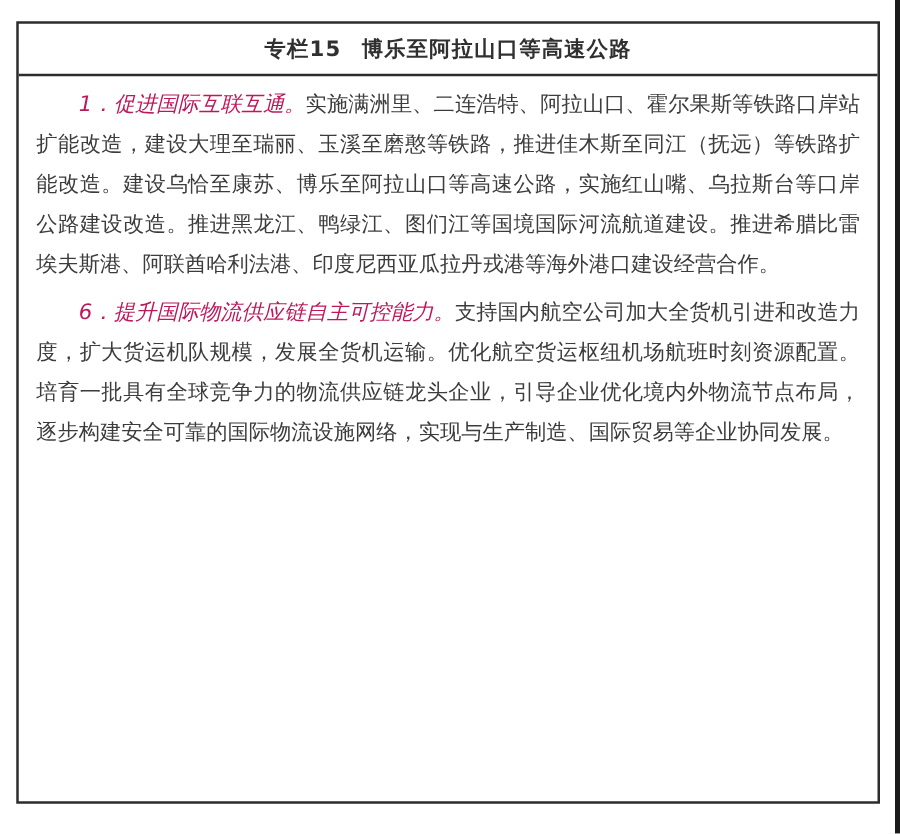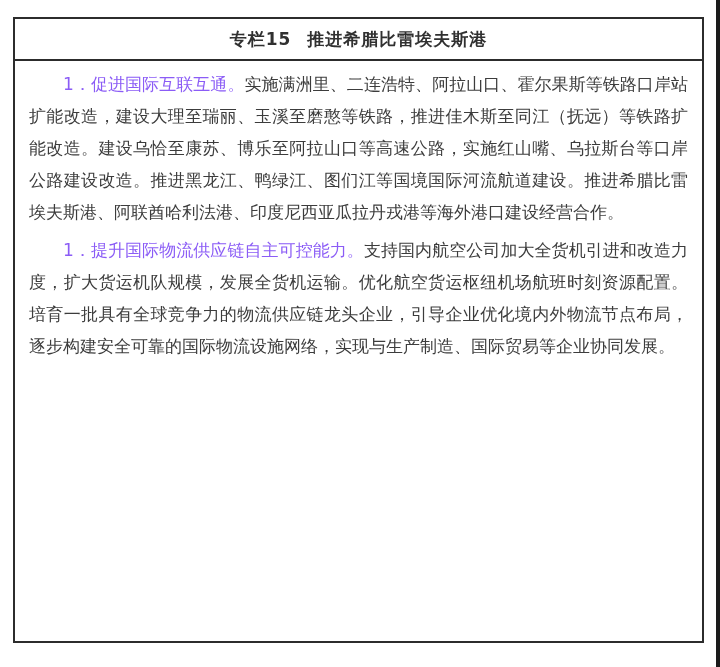--- a/index.html
+++ b/index.html
@@ -58,37 +58,38 @@
     text-align: justify;
   }
   .para {
     margin: 0;
     text-indent: 2em;
   }
   .para + .para {
     margin-top: 6px;
   }
   .para-lead {
+    font-style: italic;
     font-weight: 500;
-    color: #8b5cf6;
+    color: #be185d;
   }
 </style>
 </head>
 <body>
 
 <div class="page">
   <div class="edge-strip"></div>
 
   <div class="panel">
     <div class="panel-header">
       <span class="panel-label">专栏15</span>
-      <span class="panel-title">推进希腊比雷埃夫斯港</span>
+      <span class="panel-title">博乐至阿拉山口等高速公路</span>
     </div>
 
     <div class="panel-body">
       <p class="para"><span class="para-lead">1．促进国际互联互通。</span><span class="para-text">实施满洲里、二连浩特、阿拉山口、霍尔果斯等铁路口岸站扩能改造，建设大理至瑞丽、玉溪至磨憨等铁路，推进佳木斯至同江（抚远）等铁路扩能改造。建设乌恰至康苏、博乐至阿拉山口等高速公路，实施红山嘴、乌拉斯台等口岸公路建设改造。推进黑龙江、鸭绿江、图们江等国境国际河流航道建设。推进希腊比雷埃夫斯港、阿联酋哈利法港、印度尼西亚瓜拉丹戎港等海外港口建设经营合作。</span></p>
 
 
 
-      <p class="para"><span class="para-lead">1．提升国际物流供应链自主可控能力。</span><span class="para-text">支持国内航空公司加大全货机引进和改造力度，扩大货运机队规模，发展全货机运输。优化航空货运枢纽机场航班时刻资源配置。培育一批具有全球竞争力的物流供应链龙头企业，引导企业优化境内外物流节点布局，逐步构建安全可靠的国际物流设施网络，实现与生产制造、国际贸易等企业协同发展。</span></p>
+      <p class="para"><span class="para-lead">6．提升国际物流供应链自主可控能力。</span><span class="para-text">支持国内航空公司加大全货机引进和改造力度，扩大货运机队规模，发展全货机运输。优化航空货运枢纽机场航班时刻资源配置。培育一批具有全球竞争力的物流供应链龙头企业，引导企业优化境内外物流节点布局，逐步构建安全可靠的国际物流设施网络，实现与生产制造、国际贸易等企业协同发展。</span></p>
     </div>
   </div>
 </div>
 
 </body></html>

